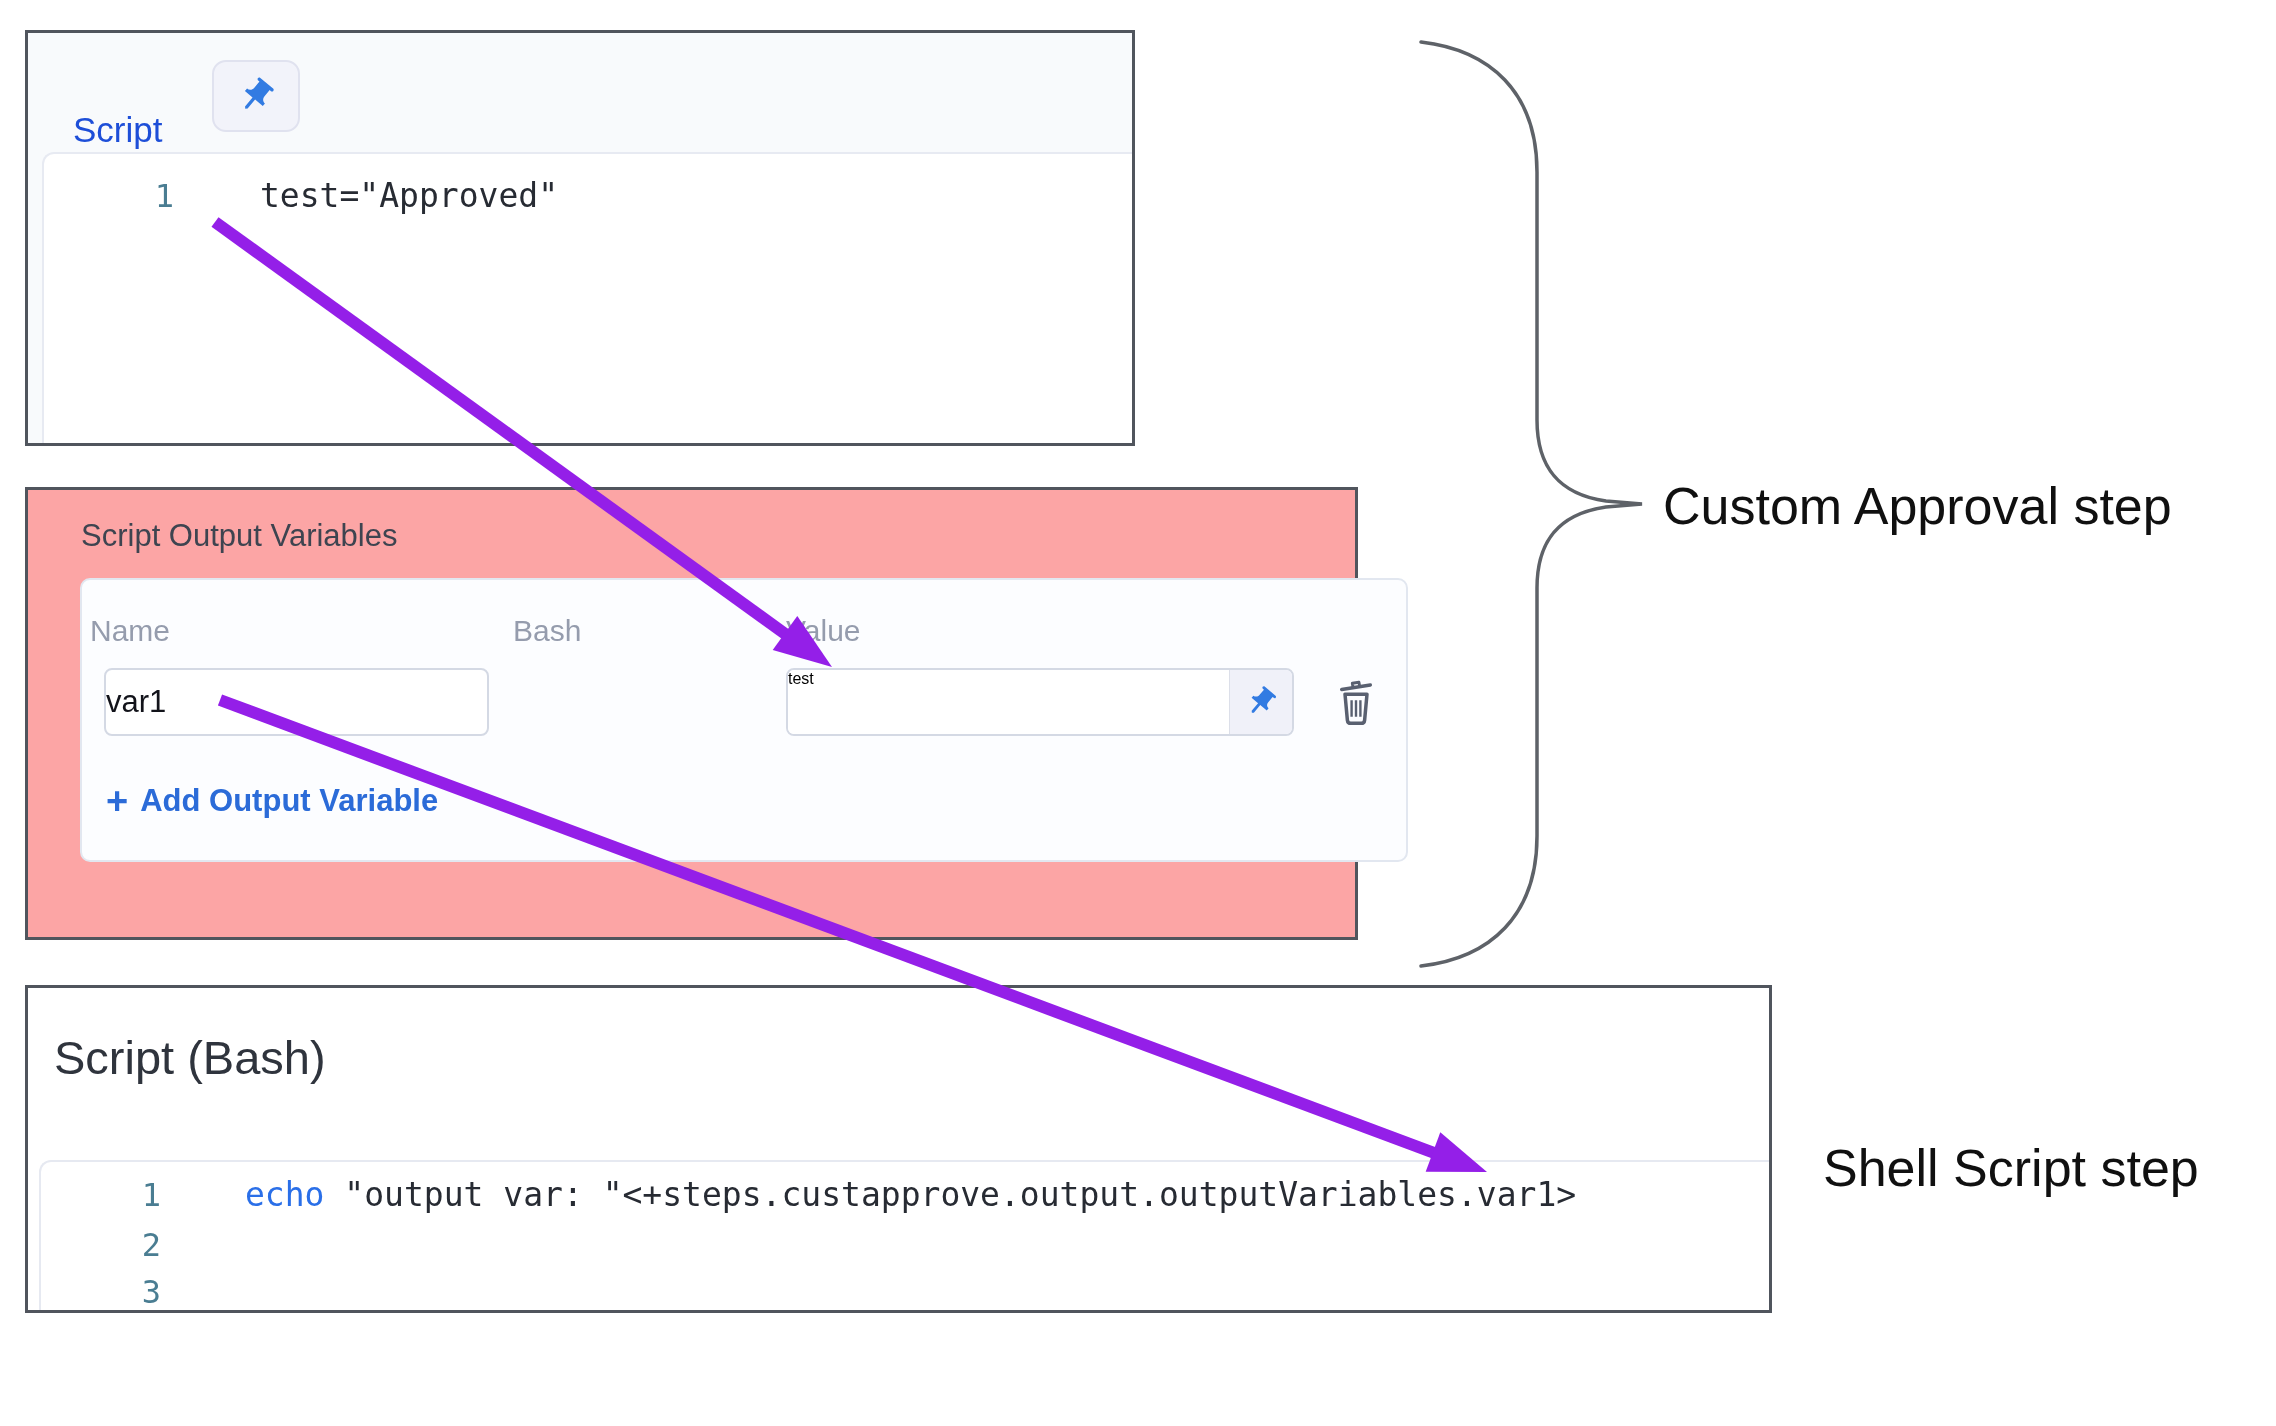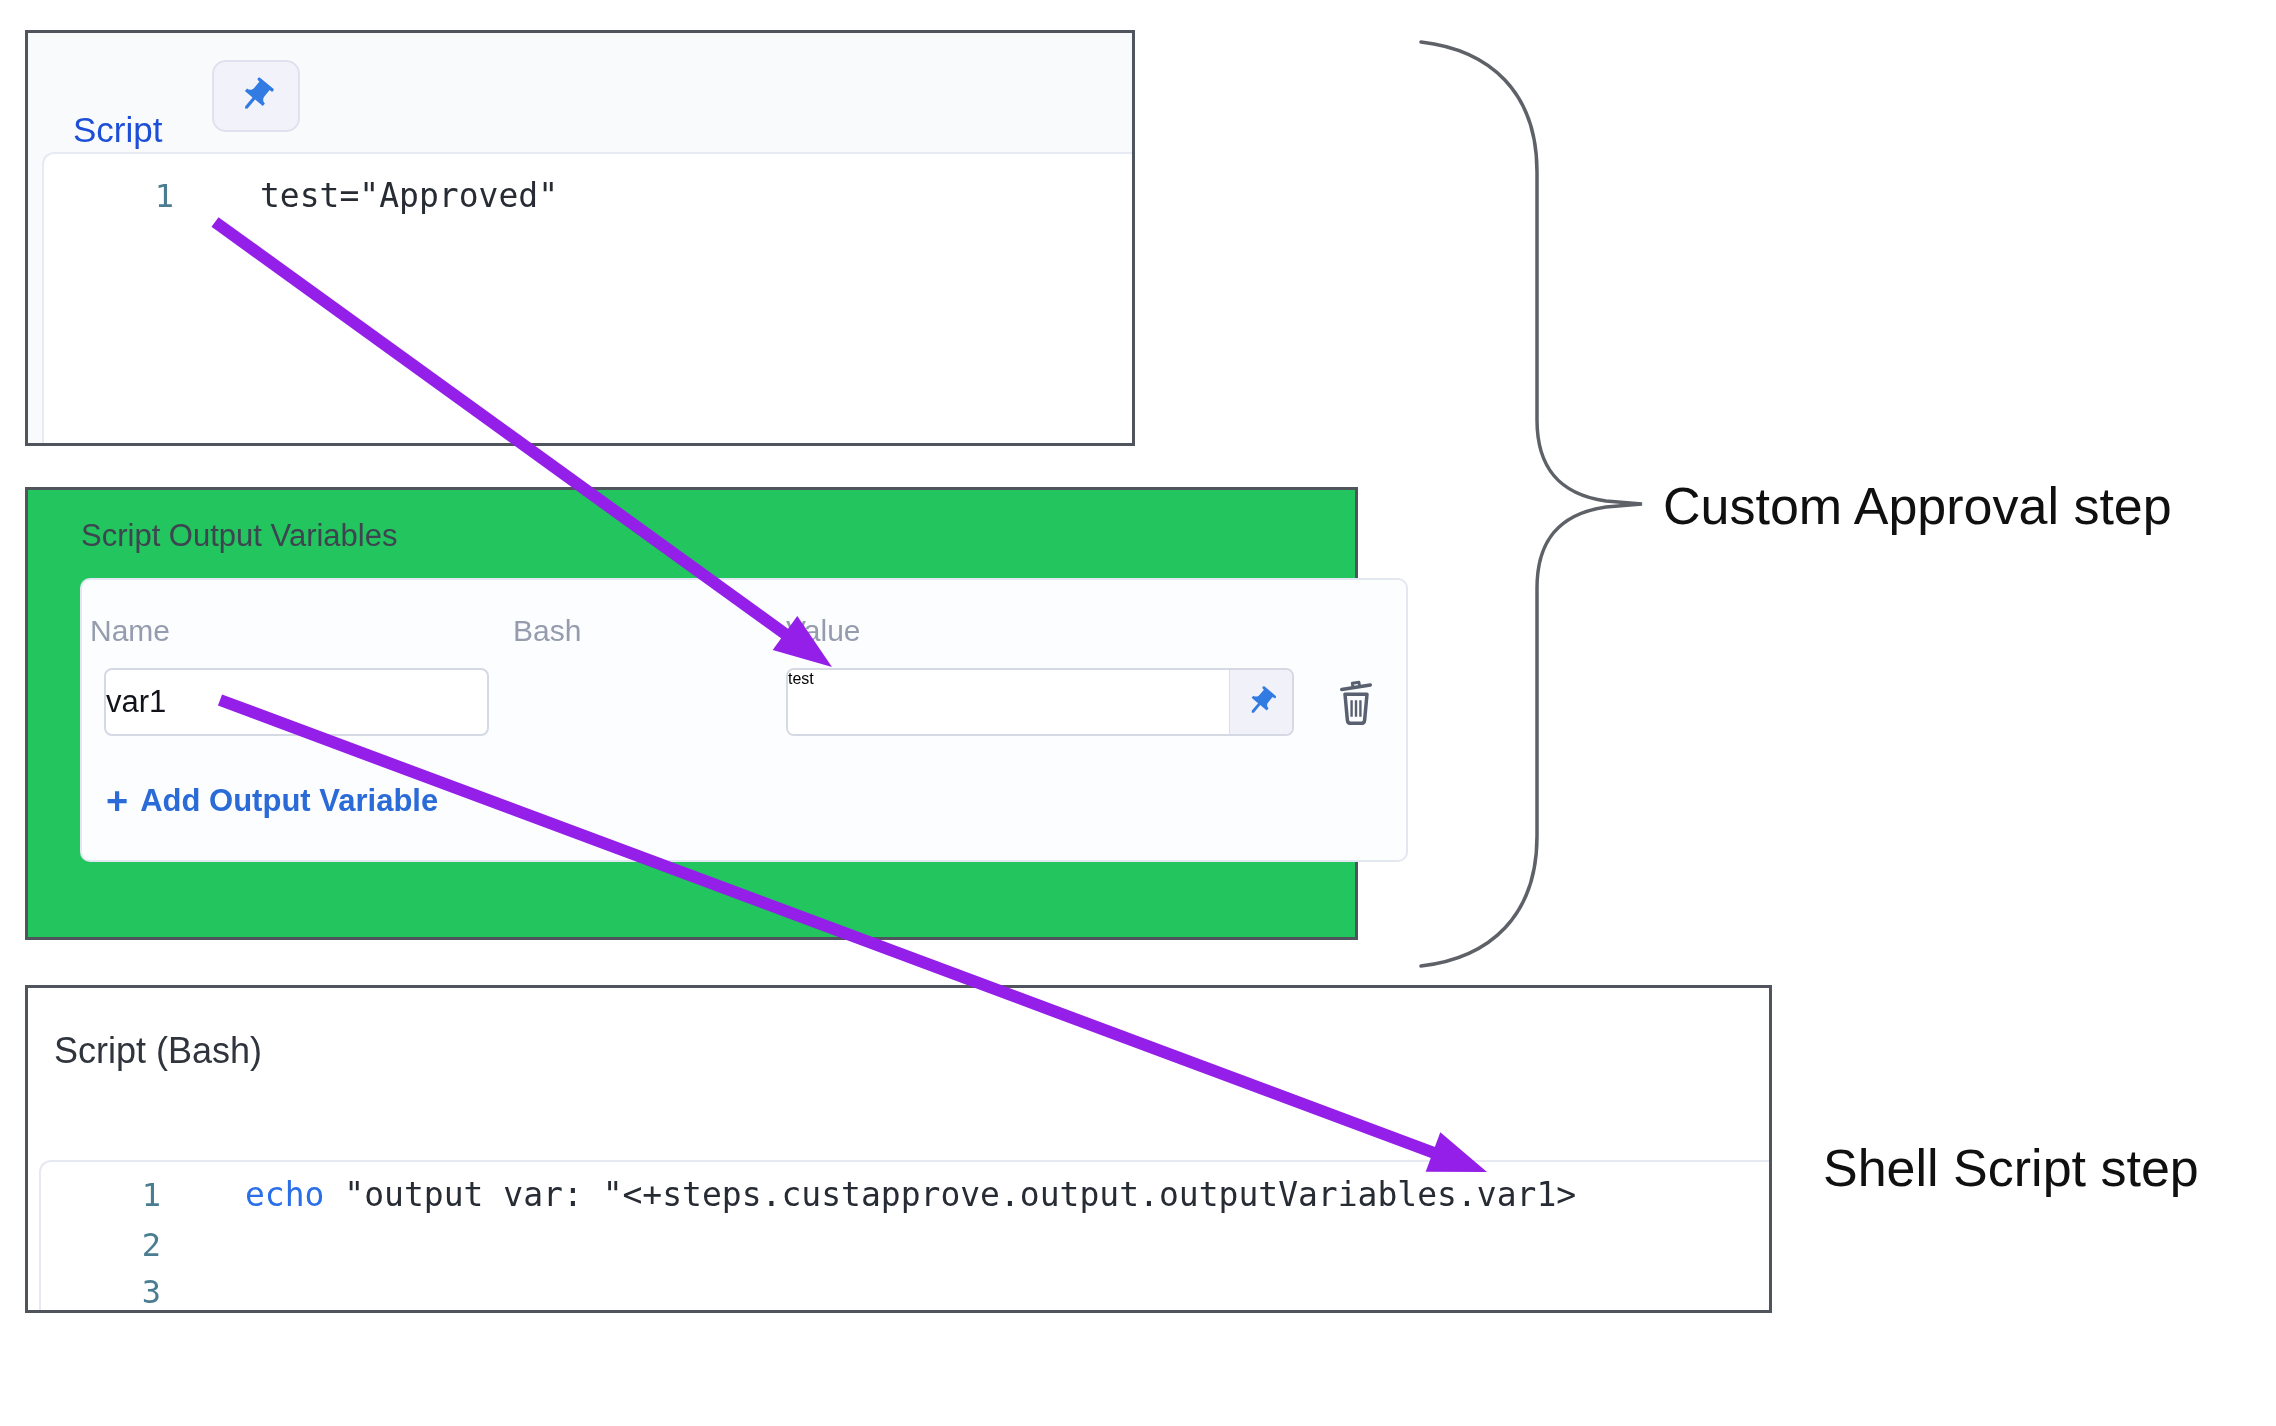--- a/index.html
+++ b/index.html
@@ -30,21 +30,21 @@
   .code-row { position:absolute; left:0; right:0; height:44px; line-height:44px;
     font-family:"DejaVu Sans Mono", monospace; font-size:33px; color:#272b33; }
   .code-row .ln {
     position:absolute; left:60px; width:70px; text-align:right;
     color:#4a7d92; font-size:32px;
   }
   .code-row .code { position:absolute; left:216px; white-space:pre; }
   #panel-bash .code-row .code { left:204px; }
   .kw { color:#2a6fe8; }
   
-  #panel-vars { left:25px; top:487px; width:1333px; height:453px; background:#22c55e; }
+  #panel-vars { left:25px; top:487px; width:1333px; height:453px; background:#fca5a5; }
   #panel-vars .panel-title {
     position:absolute; left:53px; top:28px; font-size:31px; color:#3e4450;
   }
   .vars-box {
     position:absolute; left:52px; top:88px; width:1328px; height:284px;
     background:#fcfdff; border:2px solid #e2e7f0; border-radius:10px;
   }
   .col-label { position:absolute; top:34px; font-size:30px; color:#959cad; }
   .field { position:absolute; top:88px; height:68px; background:#ffffff;
     border:2px solid #d4d9e4; border-radius:8px; display:flex; align-items:center; }
@@ -57,21 +57,21 @@
     display:flex; align-items:center; justify-content:center; cursor:pointer; }
   .trash-button { position:absolute; left:1252px; top:98px; width:44px; height:50px;
     background:transparent; border:none; cursor:pointer; }
   .add-link { position:absolute; left:24px; top:202px; display:flex; align-items:center;
     gap:12px; color:#2b6bd8; font-weight:bold; cursor:pointer; }
   .add-link .plus { font-size:38px; line-height:38px; }
   .add-link .add-text { font-size:31px; }
   
   #panel-bash { left:25px; top:985px; width:1747px; height:328px; background:#ffffff; }
   #panel-bash .panel-title {
-    position:absolute; left:26px; top:42px; font-size:36px; color:#2f343d;
+    position:absolute; left:26px; top:42px; font-size:47px; color:#2f343d;
   }
   #panel-bash .editor { left:11px; top:172px; right:0; bottom:0;
     border-color:#e6e9f1; }
   #panel-bash .ln { left:50px; width:70px; }
   
   .anno-label { position:absolute; font-size:52px; color:#101010; white-space:nowrap; }
   #label-approval { left:1663px; top:476px; }
   #label-shell    { left:1823px; top:1138px; }
   
   #overlay { position:absolute; left:0; top:0; width:2276px; height:1426px;

